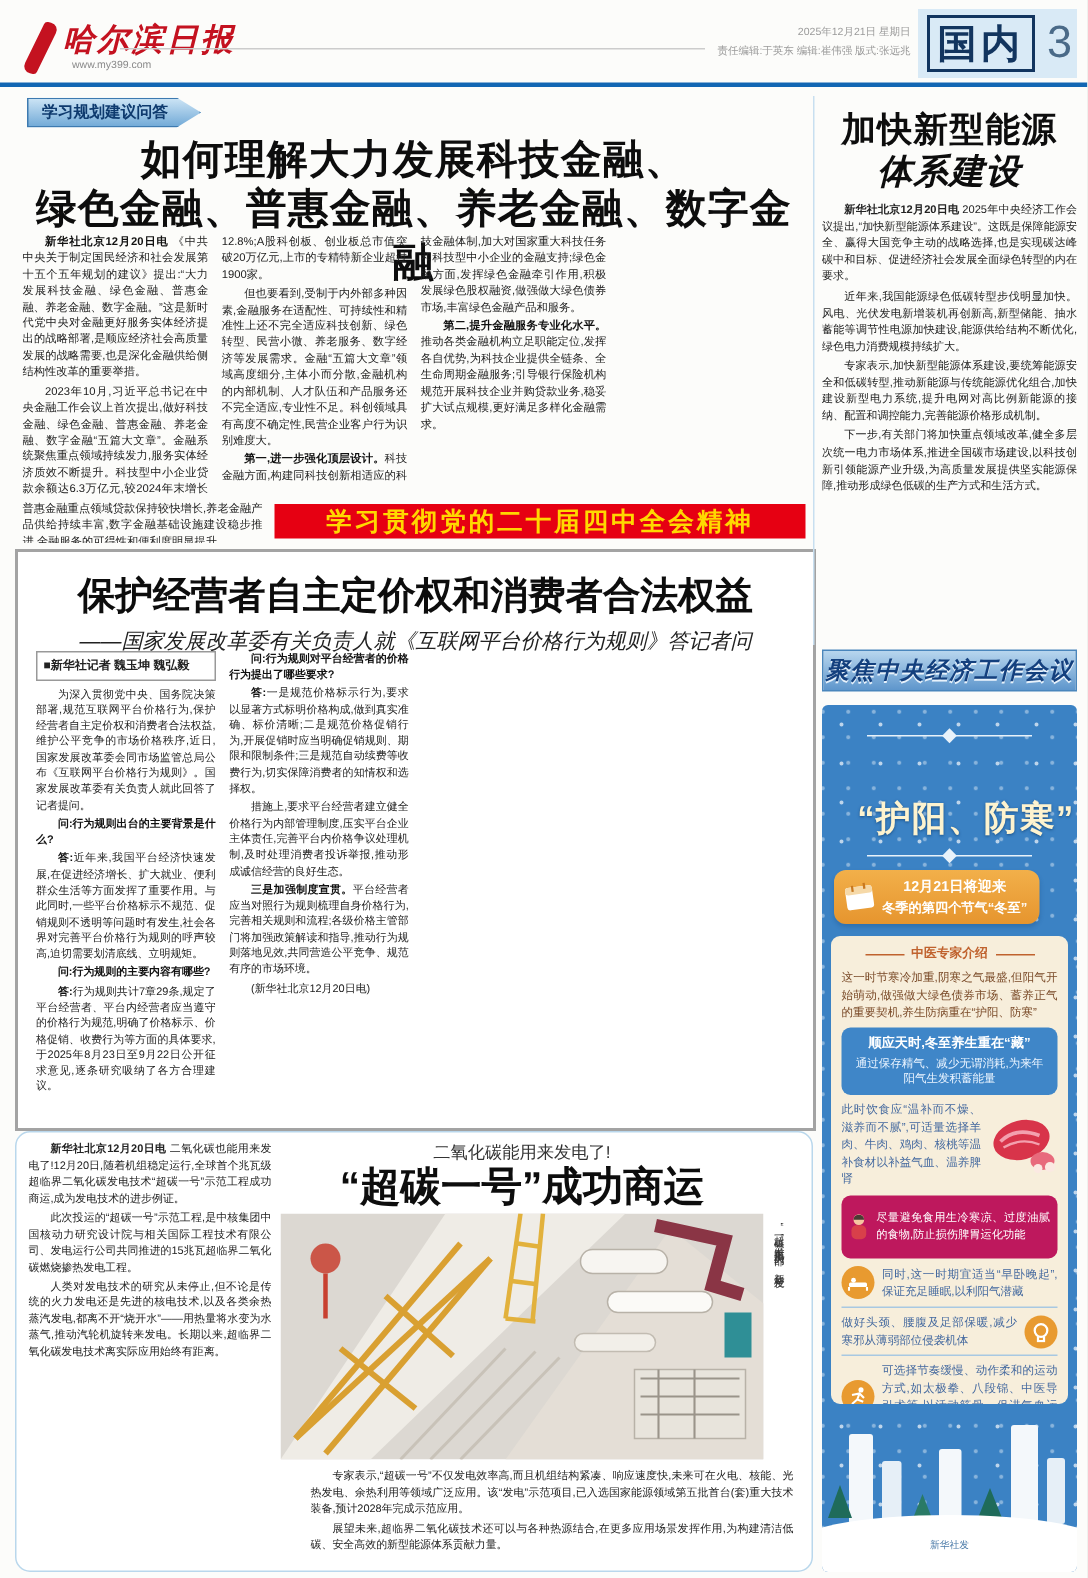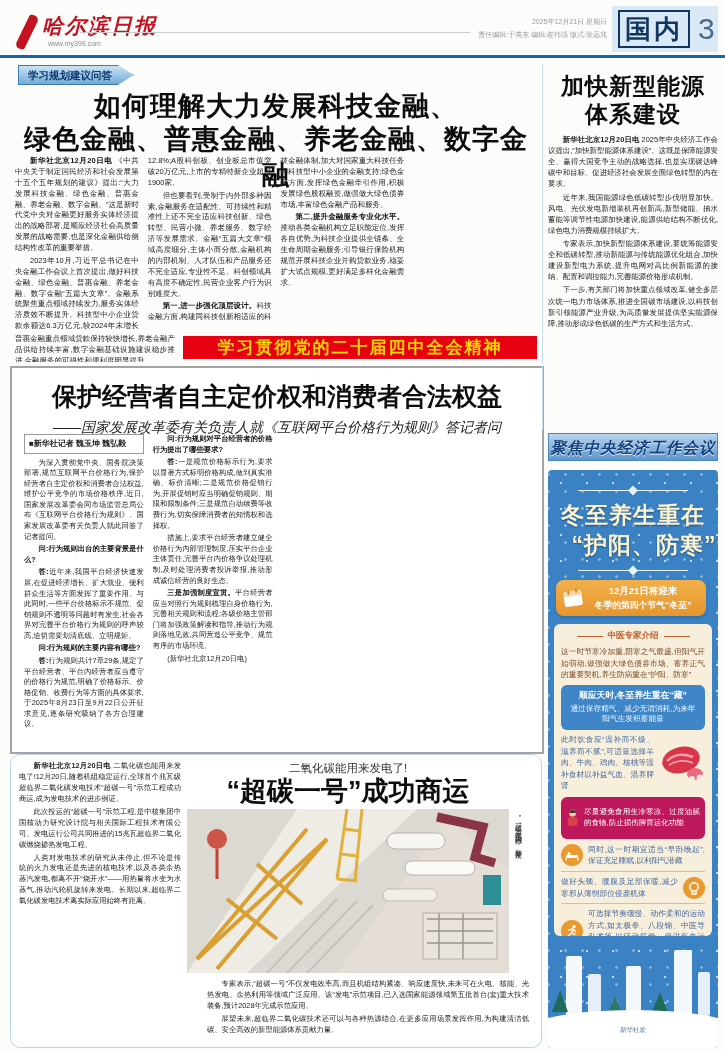--- a/index.html
+++ b/index.html
@@ -114,37 +114,36 @@
         <p class="para"><b>问:行为规则对平台经营者的价格行为提出了哪些要求?</b></p>
         <p class="para"><b>答:</b>一是规范价格标示行为,要求以显著方式标明价格构成,做到真实准确、标价清晰;二是规范价格促销行为,开展促销时应当明确促销规则、期限和限制条件;三是规范自动续费等收费行为,切实保障消费者的知情权和选择权。</p>
         <p class="para">措施上,要求平台经营者建立健全价格行为内部管理制度,压实平台企业主体责任,完善平台内价格争议处理机制,及时处理消费者投诉举报,推动形成诚信经营的良好生态。</p>
         <p class="para"><b>三是加强制度宣贯。</b>平台经营者应当对照行为规则梳理自身价格行为,完善相关规则和流程;各级价格主管部门将加强政策解读和指导,推动行为规则落地见效,共同营造公平竞争、规范有序的市场环境。</p>
         <p class="para">(新华社北京12月20日电)</p>
       </div>
   </div>
 
   <div class="abs vert-div" style="left:542px;top:64px;height:366px;"></div>
   <div class="abs headline3 ctr" style="left:548px;top:72px;width:170px;">加快新型能源</div>
-  <div class="abs headline3 ctr" style="left:548px;top:100px;width:170px;">体系建设</div>
+  <div class="abs headline3 ctr" style="left:548px;top:100px;width:170px;font-style:italic;">体系建设</div>
   <div class="abs one-col" style="left:548px;top:134px;width:170px;height:294px;overflow:hidden;">
       <p class="para"><b>新华社北京12月20日电</b> 2025年中央经济工作会议提出,“加快新型能源体系建设”。这既是保障能源安全、赢得大国竞争主动的战略选择,也是实现碳达峰碳中和目标、促进经济社会发展全面绿色转型的内在要求。</p>
       <p class="para">近年来,我国能源绿色低碳转型步伐明显加快。风电、光伏发电新增装机再创新高,新型储能、抽水蓄能等调节性电源加快建设,能源供给结构不断优化,绿色电力消费规模持续扩大。</p>
       <p class="para">专家表示,加快新型能源体系建设,要统筹能源安全和低碳转型,推动新能源与传统能源优化组合,加快建设新型电力系统,提升电网对高比例新能源的接纳、配置和调控能力,完善能源价格形成机制。</p>
       <p class="para">下一步,有关部门将加快重点领域改革,健全多层次统一电力市场体系,推进全国碳市场建设,以科技创新引领能源产业升级,为高质量发展提供坚实能源保障,推动形成绿色低碳的生产方式和生活方式。</p>
     </div>
 
   <div class="abs focus-banner" style="left:548px;top:433px;width:170px;height:28px;box-sizing:border-box;">聚焦中央经济工作会议</div>
 
   <div class="abs info-box" style="left:548px;top:470px;width:170px;height:578px;">
     <div class="abs deco-line" style="left:30px;top:20px;width:110px;"></div>
-    <div class="abs info-title" style="left:0;top:30px;width:170px;">冬至养生重在</div>
     <div class="abs info-title" style="left:11px;top:60px;width:170px;text-align:center;">“护阳、防寒”</div>
     <div class="abs deco-line" style="left:30px;top:100px;width:110px;"></div>
 
-    <div class="abs orange-badge" style="left:8px;top:110px;width:150px;height:36px;box-sizing:border-box;padding:5px 4px 0 28px;">
+    <div class="abs orange-badge" style="left:8px;top:110px;width:137px;height:36px;box-sizing:border-box;padding:5px 4px 0 28px;">
       <svg class="abs" style="left:5px;top:6px;" width="24" height="24" viewBox="0 0 24 24">
         <rect x="3" y="5" width="18" height="15" rx="2" fill="#fff" transform="rotate(-8 12 12)"></rect>
         <rect x="3" y="5" width="18" height="5" rx="2" fill="#f6d9a8" transform="rotate(-8 12 12)"></rect>
         <line x1="8" y1="4" x2="8" y2="8" stroke="#c87820" stroke-width="1.5" transform="rotate(-8 12 12)"></line>
         <line x1="16" y1="3" x2="16" y2="7" stroke="#c87820" stroke-width="1.5" transform="rotate(-8 12 12)"></line>
       </svg>
       <div style="font-size:9.5px;">12月21日将迎来</div>
       <div style="font-size:8.8px;margin-top:2px;">冬季的第四个节气“冬至”</div>
     </div>
 

